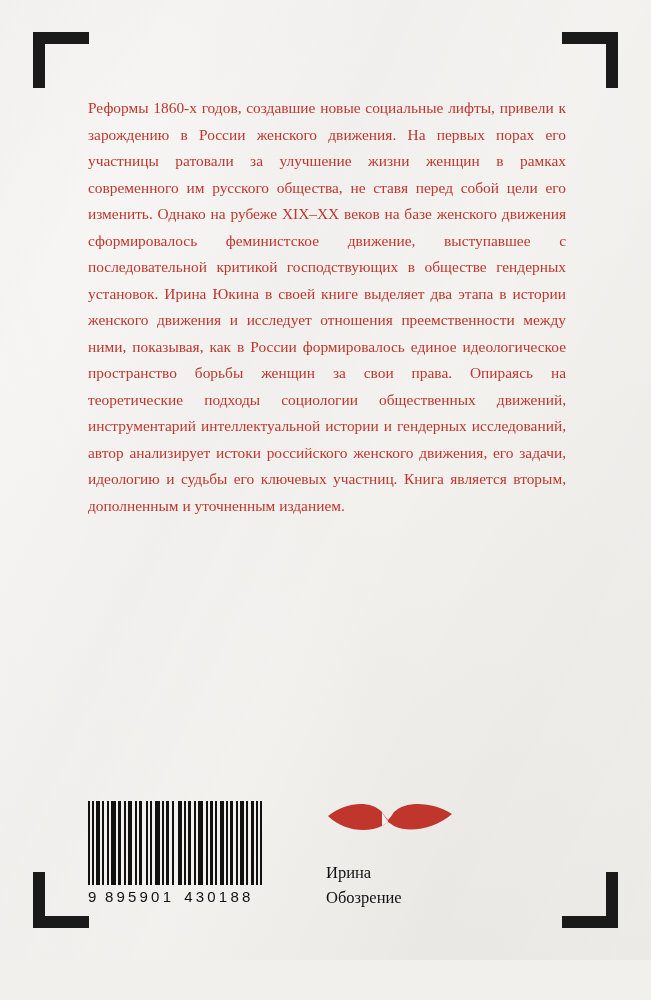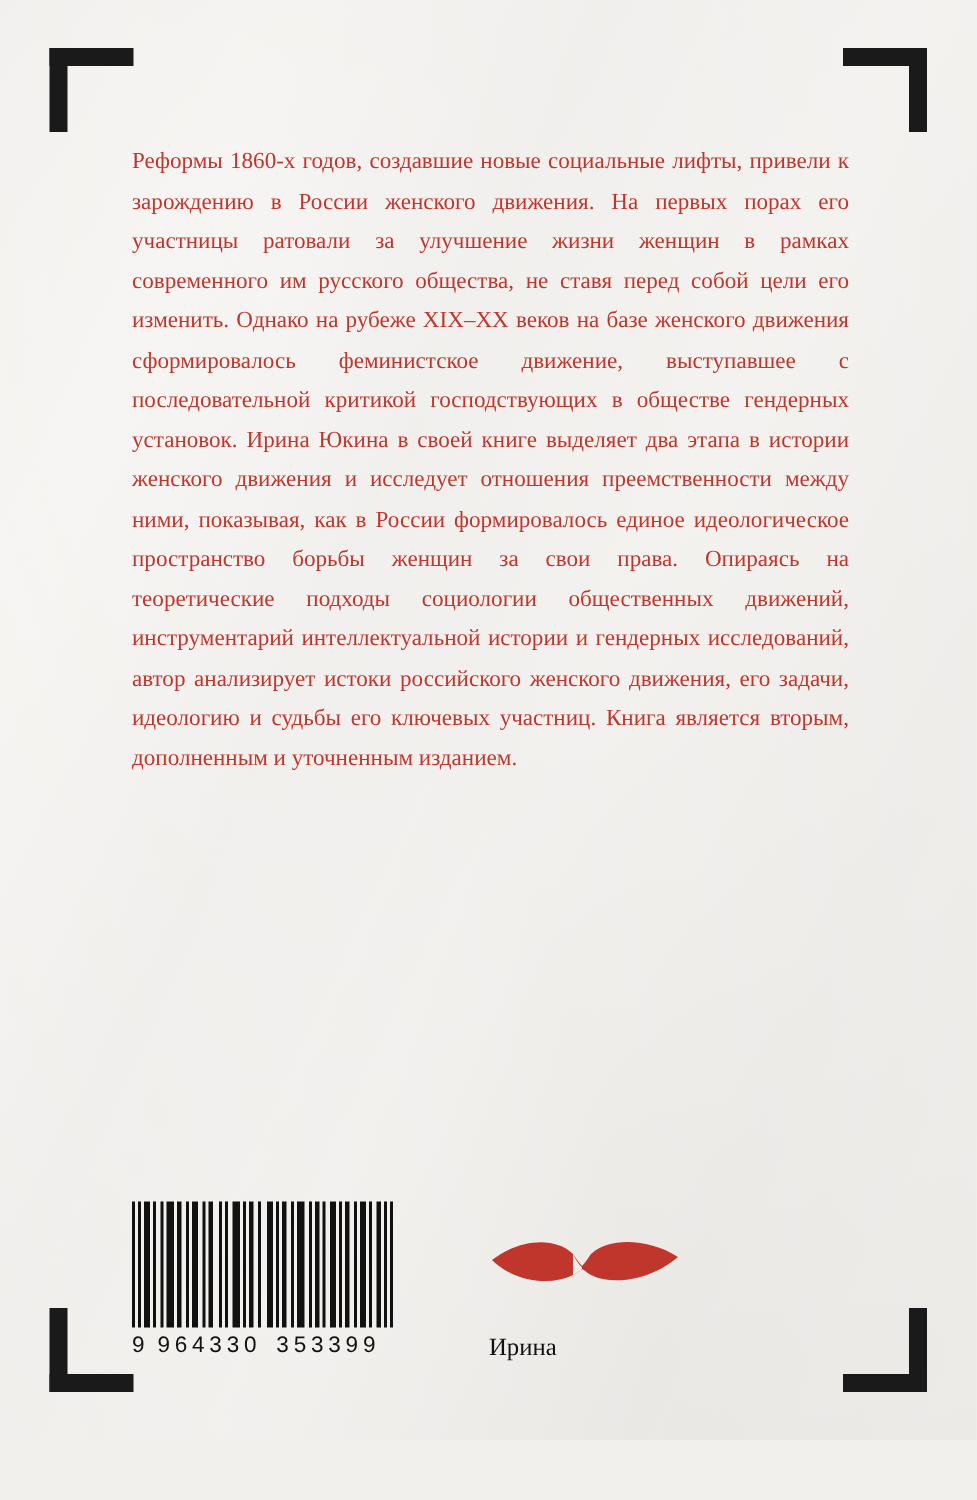--- a/index.html
+++ b/index.html
@@ -217,28 +217,29 @@
       <span style="width:2px"></span>
         <span style="width:3px;background:transparent"></span>
       <span style="width:3px"></span>
         <span style="width:2px;background:transparent"></span>
       <span style="width:2px"></span>
         <span style="width:2px;background:transparent"></span>
       <span style="width:2px"></span>
     </div>
     <div class="barcode-digits">
       <span class="lead">9</span>
-      <span class="grp">964330</span>
+      <span class="grp">895901</span>
       <span style="width:10px;display:inline-block"></span>
-      <span class="grp">353399</span>
+      <span class="grp">430188</span>
     </div>
   </div>
 
   <div class="publisher">
     <svg class="pub-mark" viewBox="0 0 128 40" aria-hidden="true">
       <path d="M2 18 C 20 4, 44 2, 56 14 C 58 17, 60 20, 62 22 C 64 20, 66 17, 68 14 C 80 2, 108 4, 126 16 C 110 30, 84 36, 68 28 C 66 27, 64 25, 62 24 C 60 25, 58 27, 56 28 C 40 36, 16 32, 2 18 Z" fill="#c0362c"></path>
       <path d="M56 14 C 58 18, 60 21, 62 23 L 62 24 C 60 25, 58 27, 56 28 Z" fill="#f2f0ed"></path>
     </svg>
     <div class="pub-lines">
       <div>Ирина</div>
+      <div>Обозрение</div>
     </div>
   </div>
 </div>
 
 </body></html>

